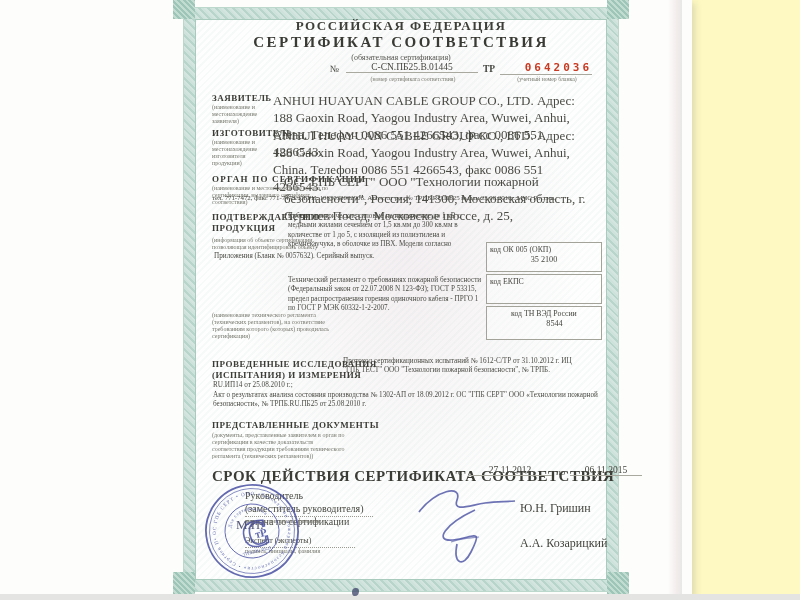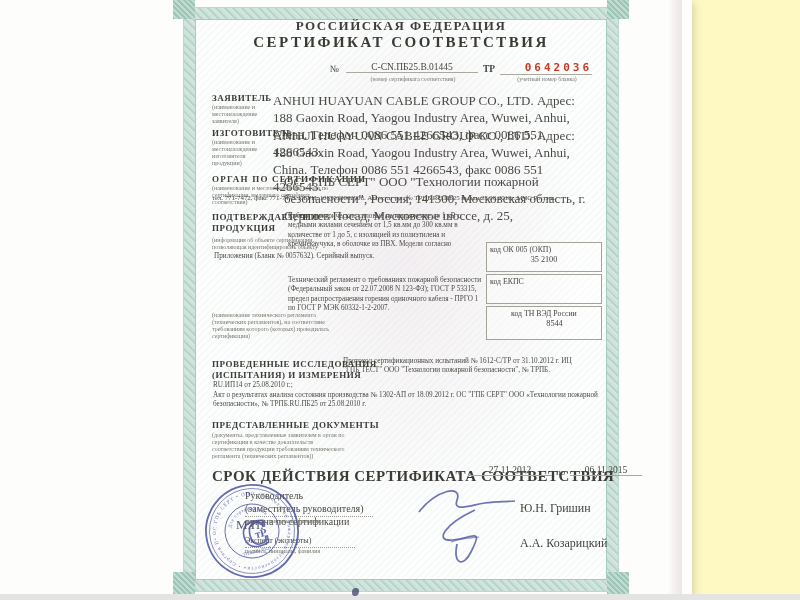--- a/index.html
+++ b/index.html
@@ -63,20 +63,21 @@
   <div class="frame">
     <div class="frame-inner"></div>
   </div>
   <div class="corner c-tl"></div>
   <div class="corner c-tr"></div>
   <div class="corner c-bl"></div>
   <div class="corner c-br"></div>
 
   <div class="t hdr1" style="left:196px;top:18px;width:410px;">РОССИЙСКАЯ ФЕДЕРАЦИЯ</div>
   <div class="t hdr2" style="left:196px;top:34px;width:410px;">СЕРТИФИКАТ СООТВЕТСТВИЯ</div>
+  <div class="t hdr3" style="left:196px;top:53px;width:410px;">(обязательная сертификация)</div>
 
   <div class="t" style="left:330px;top:64px;font-size:9.5px;color:#45453f;">№</div>
   <div class="t num uline" style="left:346px;top:62px;width:132px;">С-CN.ПБ25.В.01445</div>
   <div class="t cap" style="left:340px;top:76px;width:146px;">(номер сертификата соответствия)</div>
   <div class="t" style="left:483px;top:64px;font-size:9.5px;font-weight:bold;color:#45453f;">ТР</div>
   <div class="t rednum uline" style="left:500px;top:61px;width:92px;text-align:right;">0642036</div>
   <div class="t cap" style="left:498px;top:76px;width:98px;">(учетный номер бланка)</div>
 
   <div class="t lbl" style="left:212px;top:93px;">ЗАЯВИТЕЛЬ</div>
   <div class="t sub" style="left:212px;top:104px;width:54px;">(наименование и местонахождение заявителя)</div>

